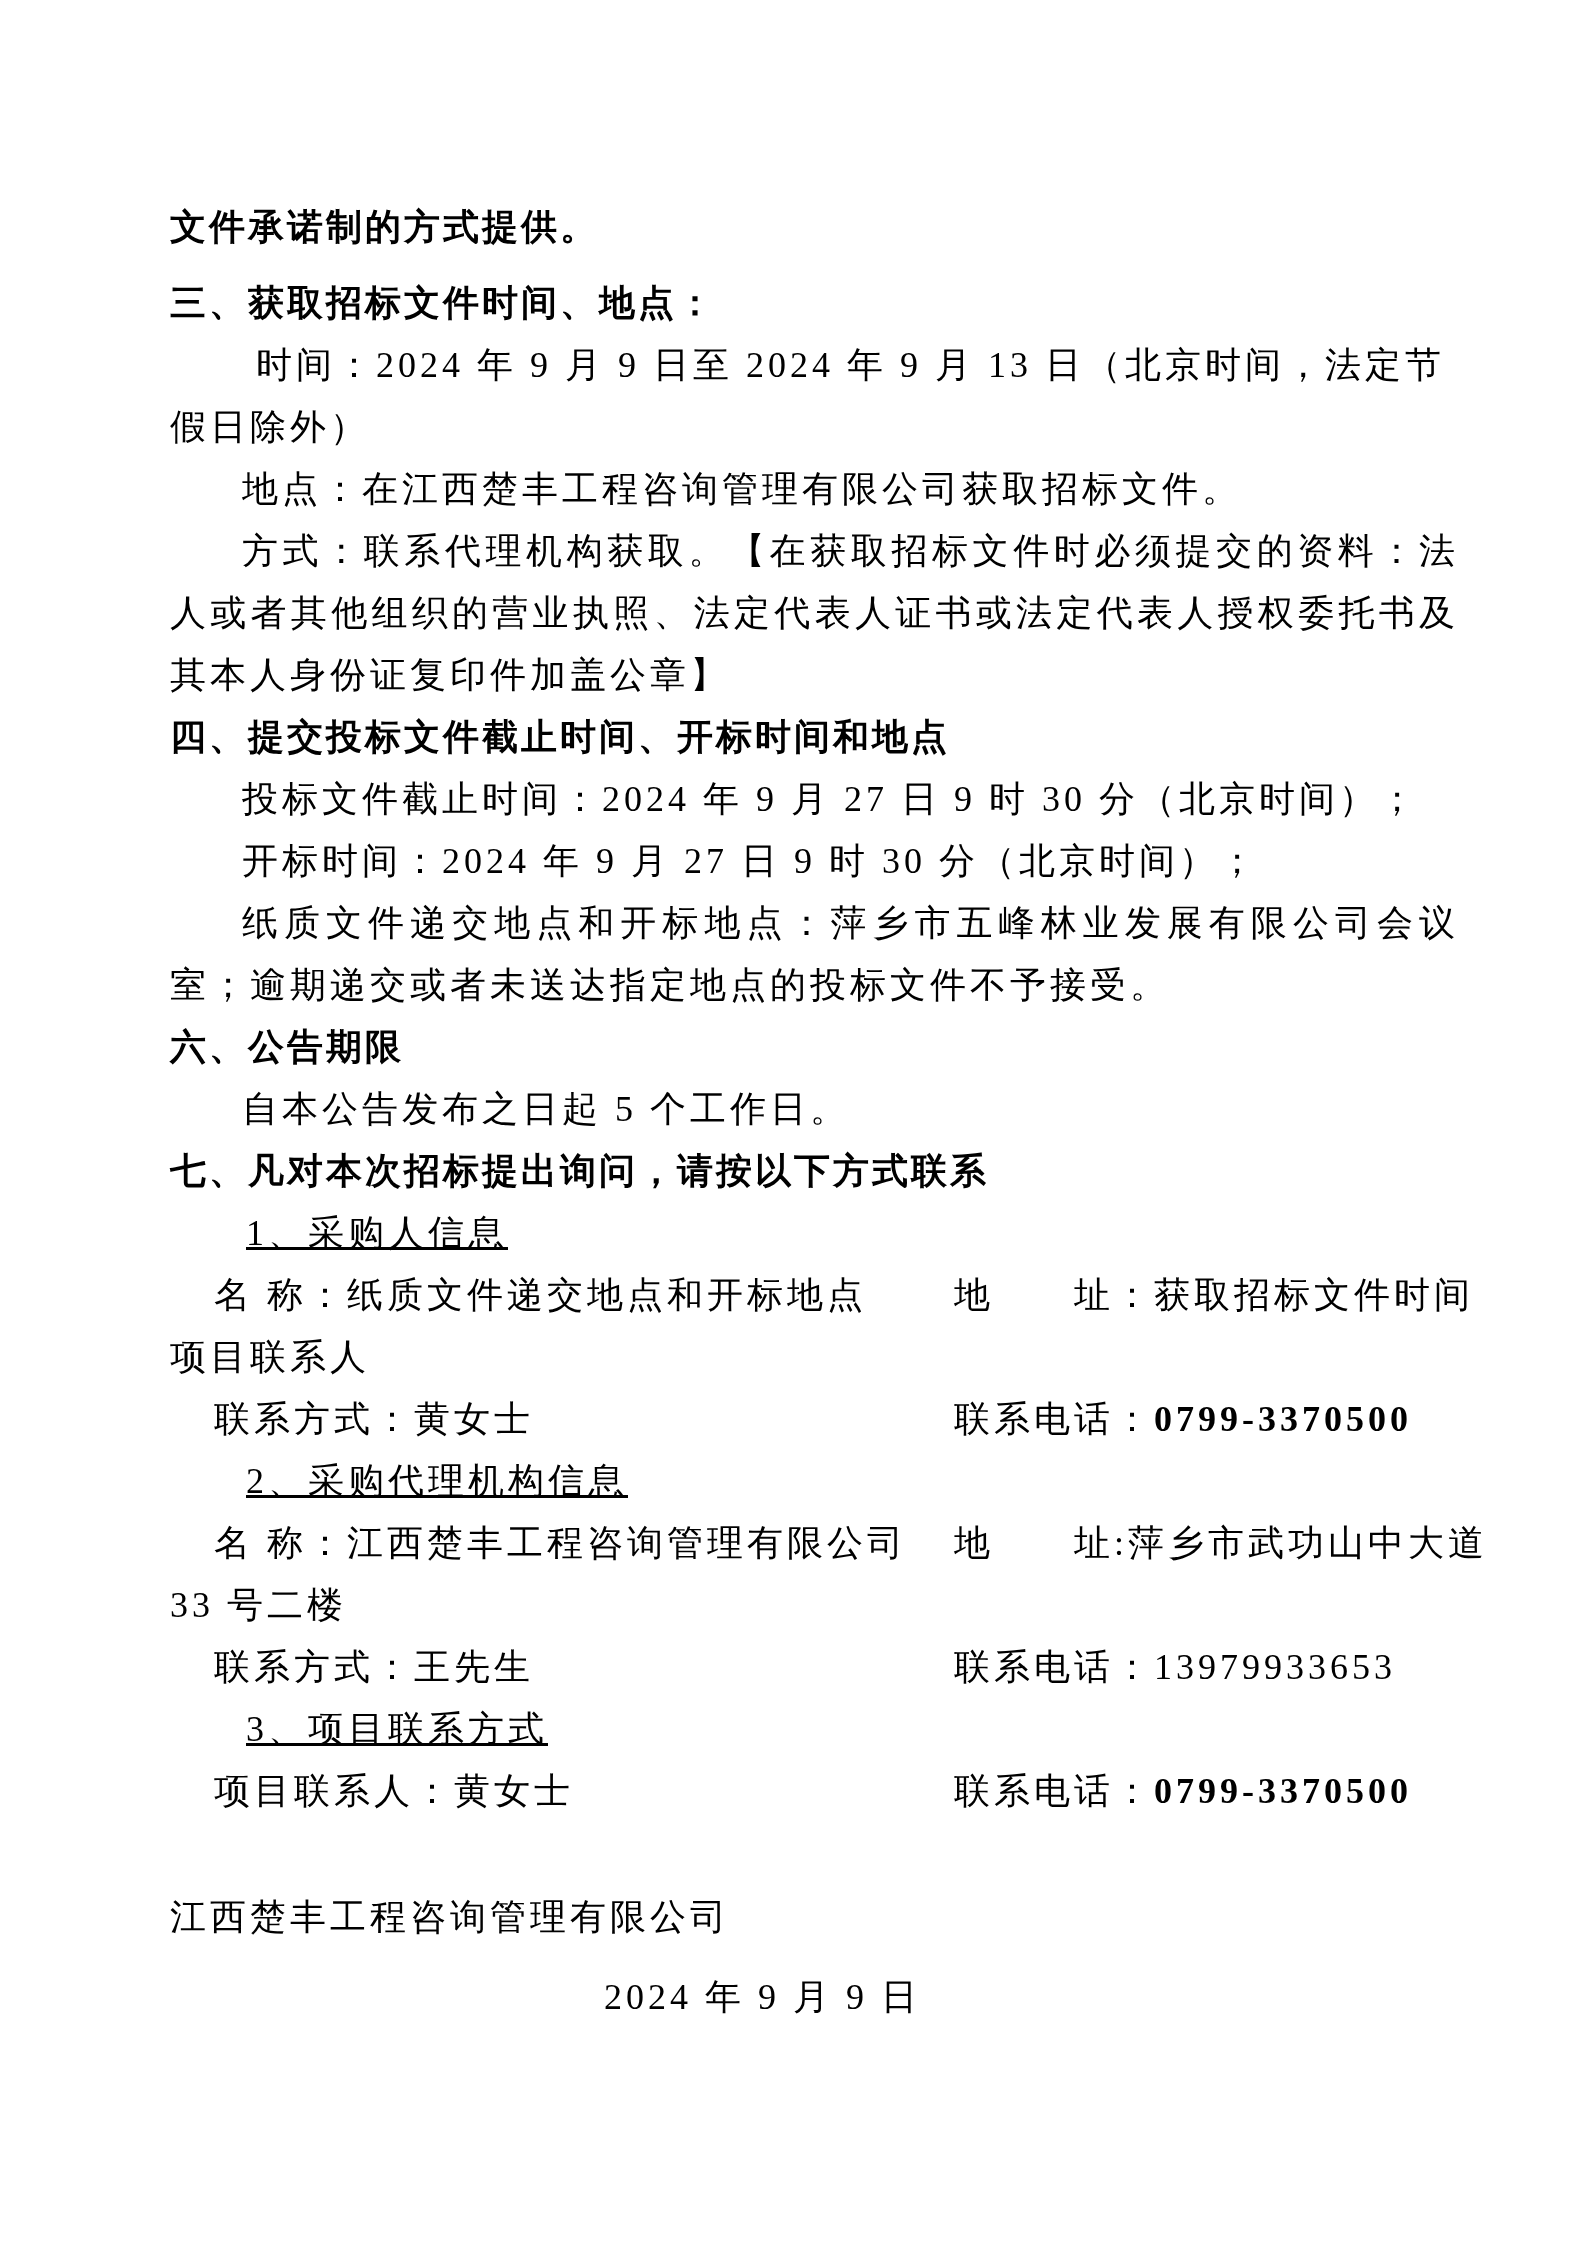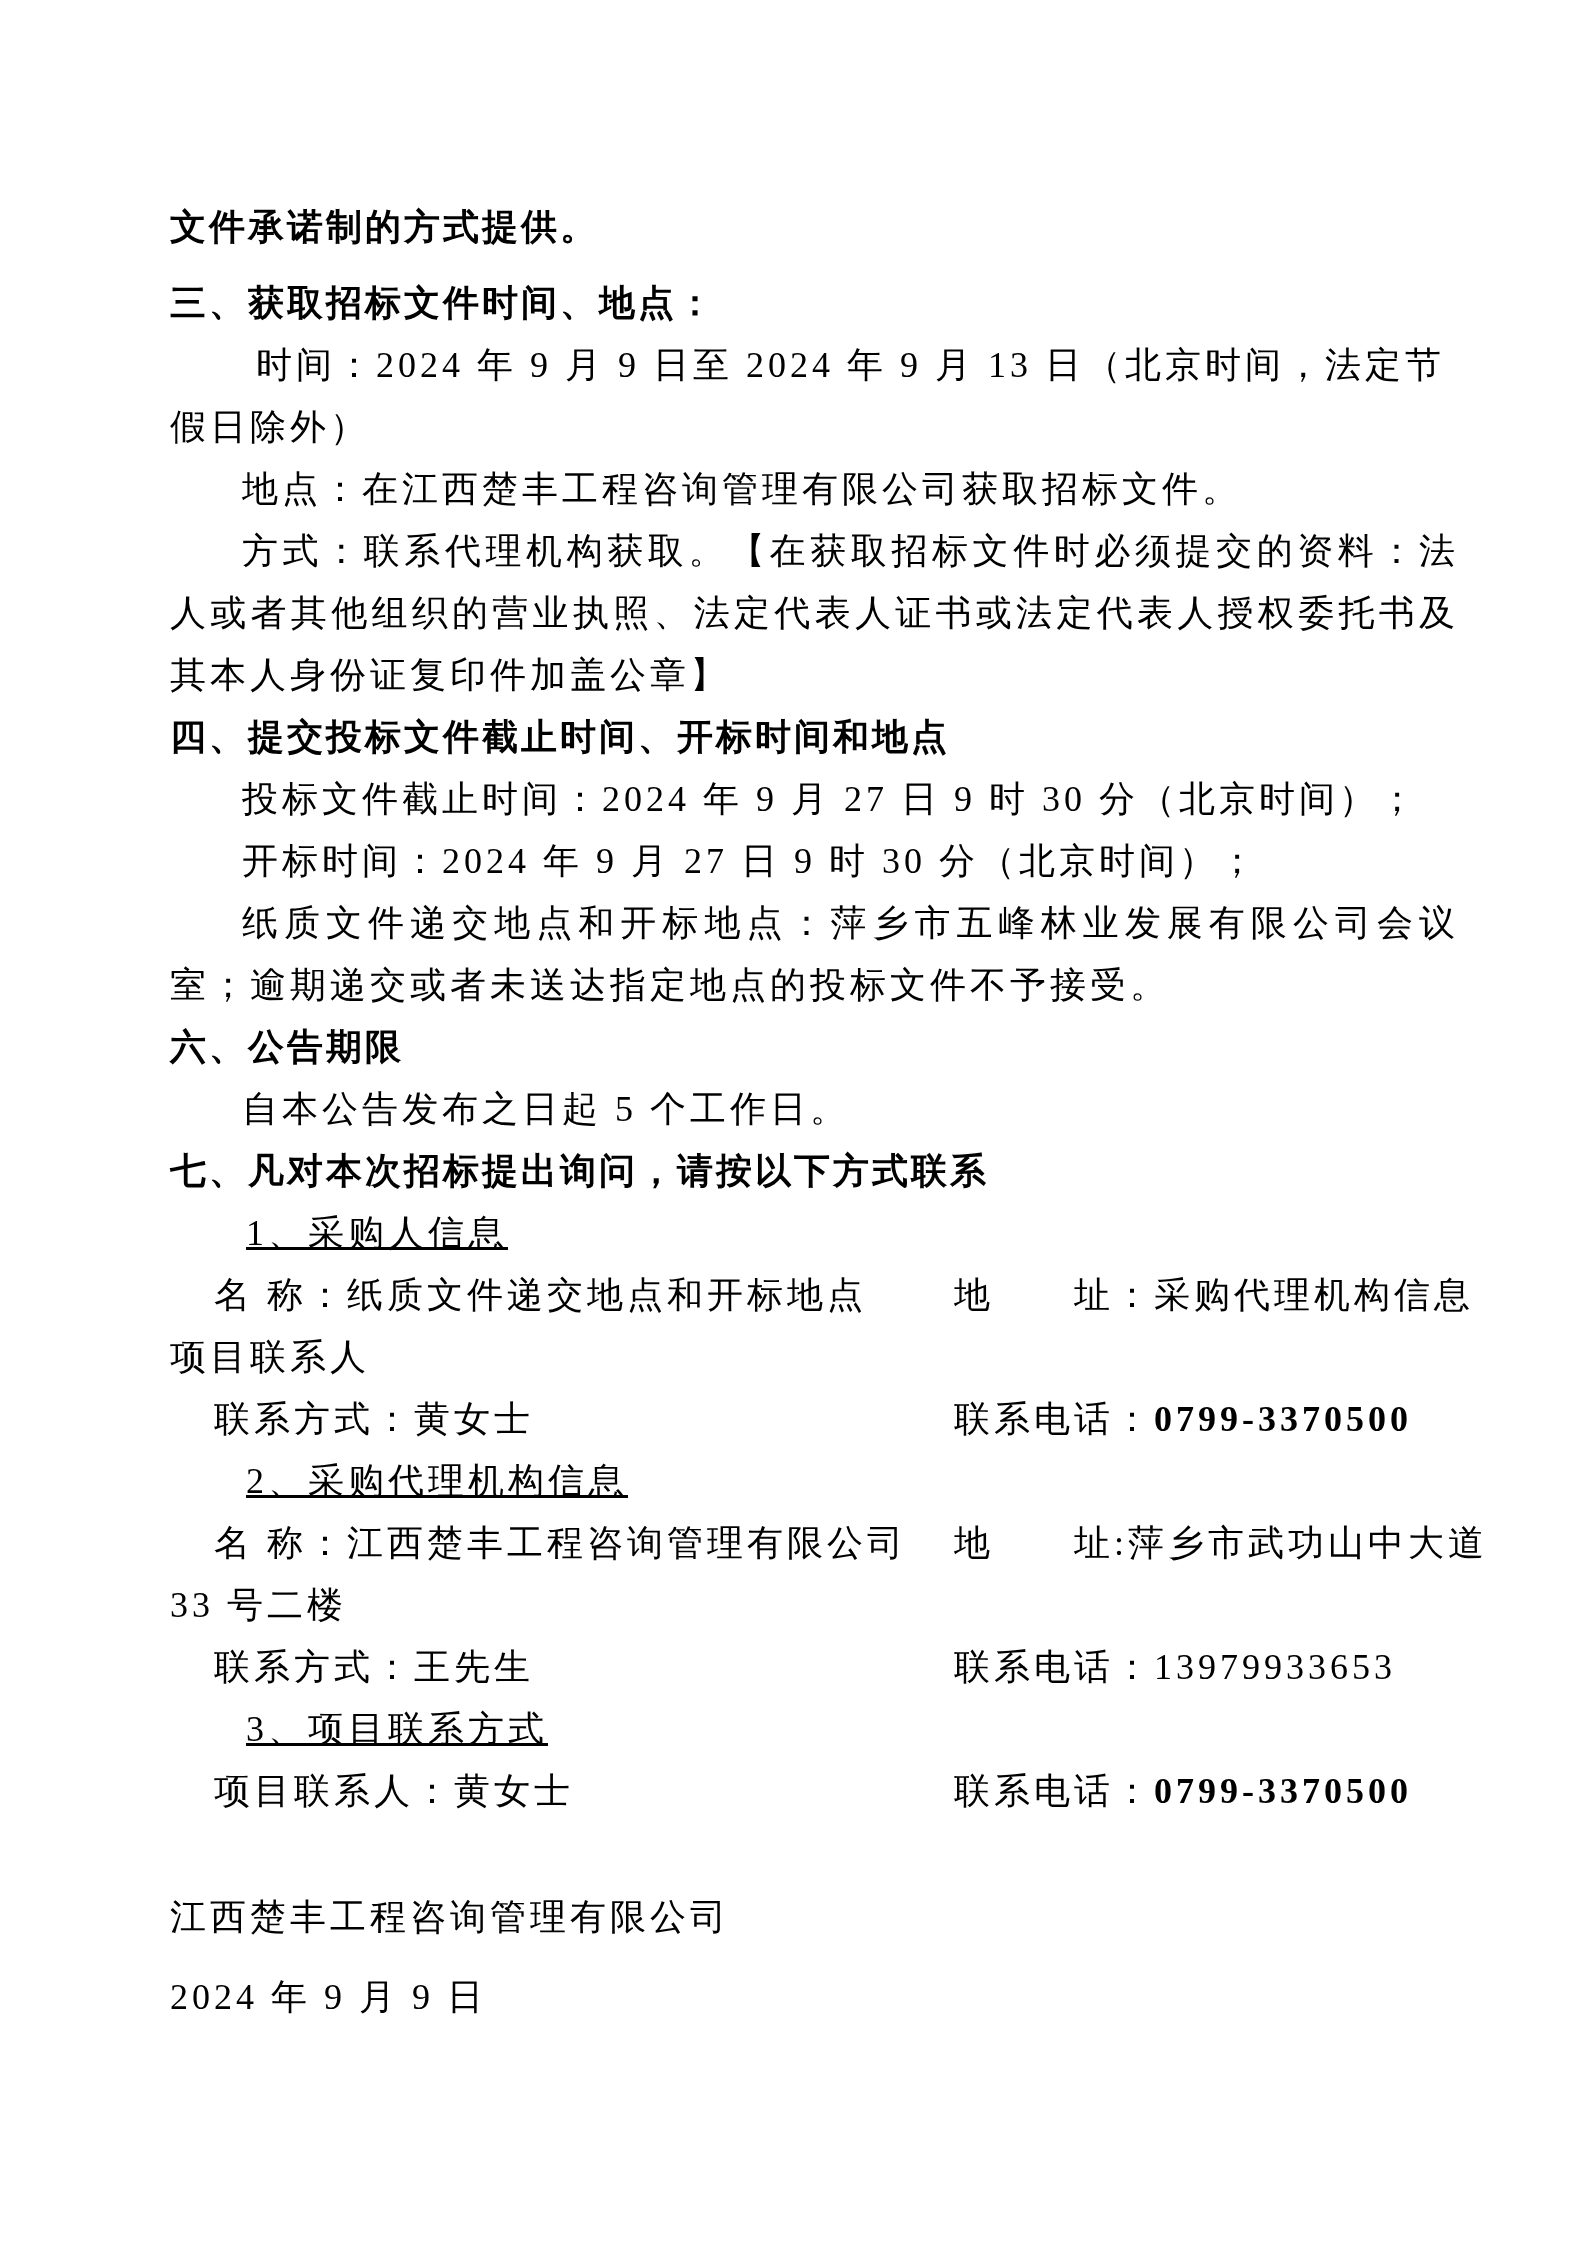--- a/index.html
+++ b/index.html
@@ -20,21 +20,21 @@
   .mt{margin-top:14px;}
   .ind{text-indent:72px;}
   .ind-time{text-indent:86px;}
   .ind-sub{text-indent:76px;text-decoration:underline;}
   .ind-row{text-indent:44px;}
   .just{text-align:justify;}
   .row{position:relative;}
   .cell-r{position:absolute;left:740px;top:0;white-space:nowrap;}
   .phone-bold{font-weight:bold;}
   .footer-company{margin-top:64px;padding-right:100px;}
-  .footer-date{margin-top:18px;text-align:left;padding-right:104px;}
+  .footer-date{margin-top:18px;text-align:center;padding-right:104px;}
 </style>
 </head>
 <body>
 
 <div class="page">
   <div class="content">
 
     <p class="h">文件承诺制的方式提供。</p>
 
     <p class="h mt">三、获取招标文件时间、地点：</p>
@@ -48,21 +48,21 @@
     <p class="ind just">纸质文件递交地点和开标地点：萍乡市五峰林业发展有限公司会议室；逾期递交或者未送达指定地点的投标文件不予接受。</p>
 
     <p class="h">六、公告期限</p>
     <p class="ind">自本公告发布之日起 5 个工作日。</p>
 
     <p class="h">七、凡对本次招标提出询问，请按以下方式联系</p>
 
     <p class="ind-sub">1、采购人信息</p>
     <p class="row ind-row">
       <span>名 称：纸质文件递交地点和开标地点</span>
-      <span class="cell-r">地　　址：采购代理机构信息</span>
+      <span class="cell-r">地　　址：获取招标文件时间</span>
     </p>
     <p>项目联系人</p>
     <p class="row ind-row">
       <span>联系方式：黄女士</span>
       <span class="cell-r">
         <span>联系电话：</span><span class="phone-bold">0799-3370500</span>
       </span>
     </p>
 
     <p class="ind-sub">2、采购代理机构信息</p>

